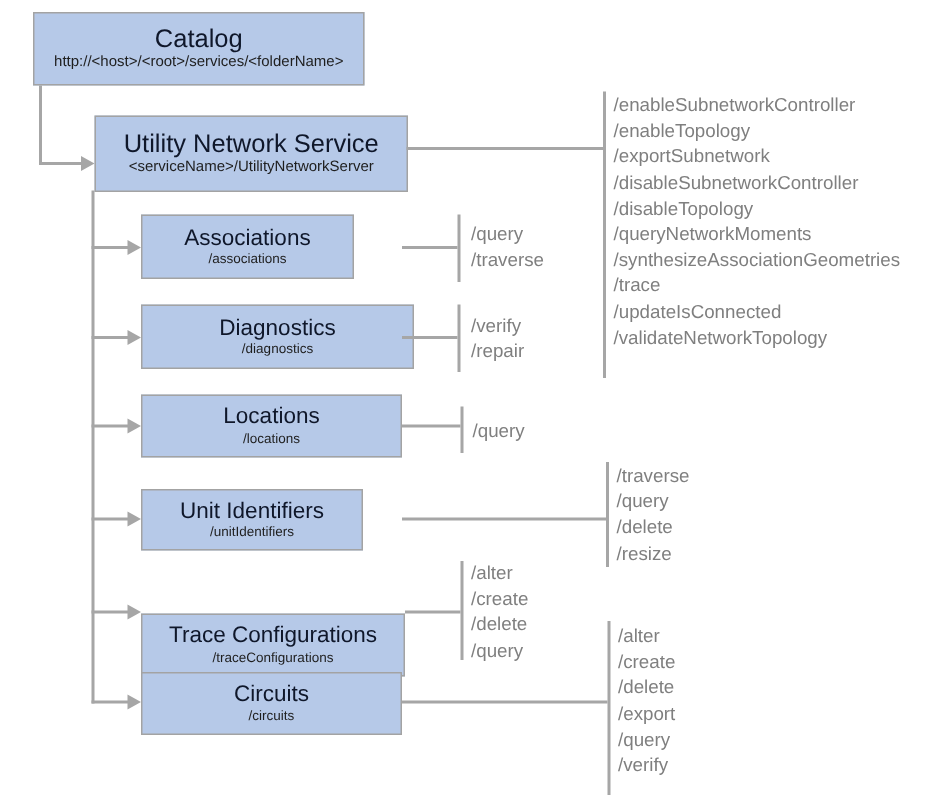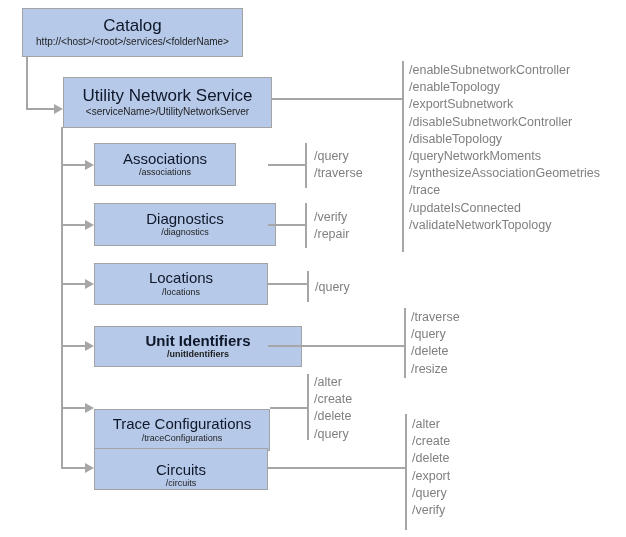--- a/index.html
+++ b/index.html
@@ -98,21 +98,21 @@
     <div class="node-sub s-sm">/locations</div>
   </div>
   <div class="hline" style="left:268px; top:283px; width:39px;"></div>
   <div class="vline" style="left:307px; top:271px; height:31px;"></div>
   <div class="ops" style="left:315px; top:279px;">
       <div class="op">/query</div>
     </div>
 
   <div class="hline" style="left:61px; top:345px; width:25px;"></div>
   <div class="arrow" style="left:85px; top:341px;"></div>
-  <div class="node" style="left:94px; top:326px; width:208px; height:41px;font-weight:bold;">
+  <div class="node" style="left:94px; top:326px; width:148px; height:41px;">
     <div class="node-title t-md">Unit Identifiers</div>
     <div class="node-sub s-sm">/unitIdentifiers</div>
   </div>
   <div class="hline" style="left:268px; top:345px; width:136px;"></div>
   <div class="vline" style="left:404px; top:308px; height:70px;"></div>
   <div class="ops" style="left:411px; top:309px;">
       <div class="op">/traverse</div>
       <div class="op">/query</div>
       <div class="op">/delete</div>
       <div class="op">/resize</div>
@@ -128,21 +128,21 @@
   <div class="vline" style="left:307px; top:374px; height:66px;"></div>
   <div class="ops" style="left:314px; top:374px;">
       <div class="op">/alter</div>
       <div class="op">/create</div>
       <div class="op">/delete</div>
       <div class="op">/query</div>
     </div>
 
   <div class="hline" style="left:61px; top:467px; width:25px;"></div>
   <div class="arrow" style="left:85px; top:463px;"></div>
-  <div class="node" style="left:94px; top:448px; width:174px; height:42px;justify-content:flex-end;">
+  <div class="node" style="left:94px; top:448px; width:174px; height:42px;">
     <div class="node-title t-md">Circuits</div>
     <div class="node-sub s-sm">/circuits</div>
   </div>
   <div class="hline" style="left:268px; top:467px; width:137px;"></div>
   <div class="vline" style="left:405px; top:414px; height:116px;"></div>
   <div class="ops" style="left:412px; top:416px;">
       <div class="op">/alter</div>
       <div class="op">/create</div>
       <div class="op">/delete</div>
       <div class="op">/export</div>

